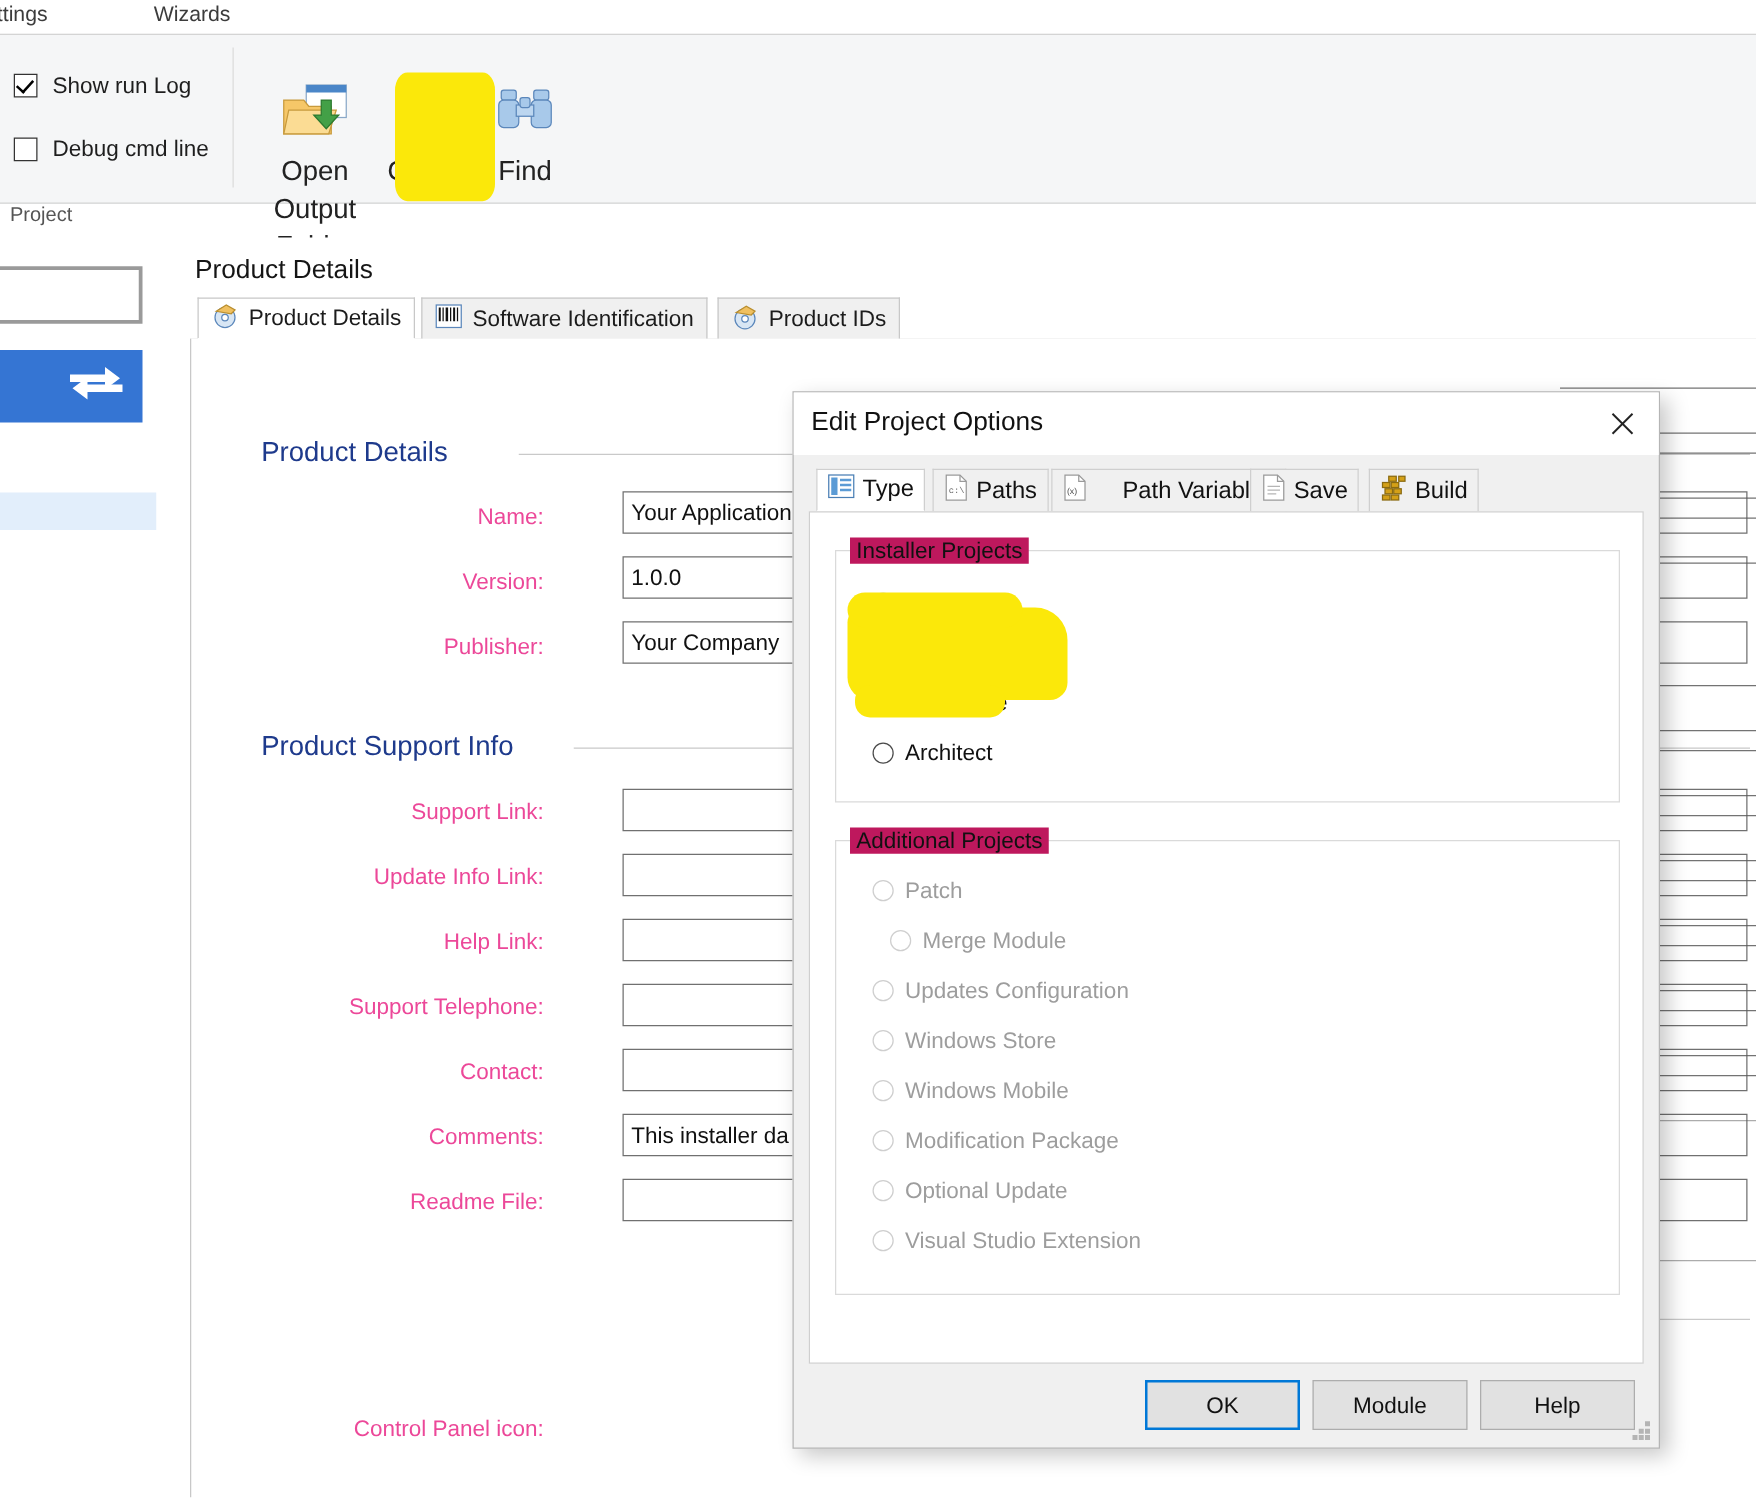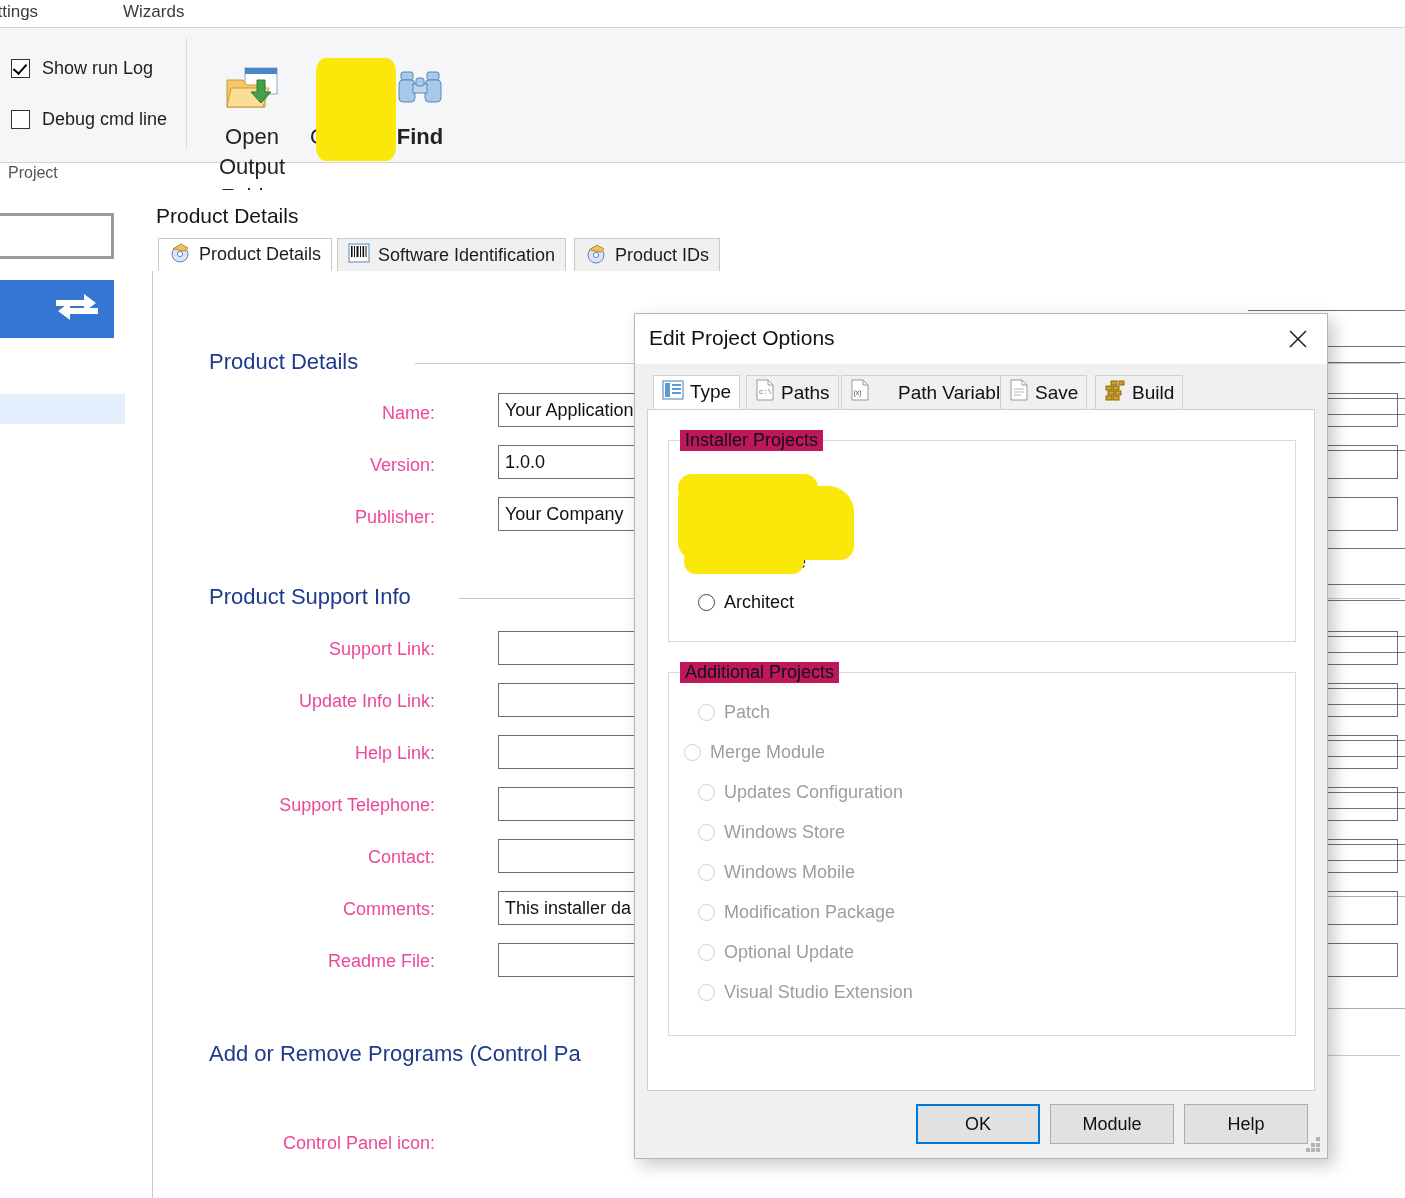--- a/index.html
+++ b/index.html
@@ -26,21 +26,21 @@
   .chk-show{left:11px;top:30px;}
   .chk-debug{left:11px;top:81px;}
   .chkbox{width:19px;height:19px;border:1px solid #333;background:#fff;position:relative;box-sizing:border-box;}
   .chkbox.on::after{content:"";position:absolute;left:4px;top:1px;width:6px;height:11px;
      border:solid #000;border-width:0 2px 2px 0;transform:rotate(42deg);}
   .chk-label{font-size:18px;color:#1e1e1e;white-space:nowrap;}
 
   .ribbon-btn{position:absolute;text-align:center;}
   .rb-open{left:196px;top:36px;width:112px;}
   .rb-options{left:310px;top:36px;width:76px;}
-  .rb-find{left:390px;top:36px;width:60px;font-weight:bold;}
+  .rb-find{left:390px;top:36px;width:60px;}
   .rb-ico{height:54px;display:flex;align-items:center;justify-content:center;}
   .rb-text{font-size:22px;color:#222;line-height:30px;margin-top:4px;white-space:nowrap;}
   .rb-text.wrap{white-space:normal;}
 
   .ribbon-grouplabel{position:absolute;left:8px;top:164px;font-size:16px;color:#555;}
 
   
   .leftpanel{position:absolute;left:0;top:190px;width:148px;height:1008px;background:#fff;}
   .lp-box{position:absolute;left:-8px;top:23px;width:122px;height:46px;border:3px solid #9a9a9a;background:#fff;box-sizing:border-box;}
   .lp-blue{position:absolute;left:-8px;top:90px;width:122px;height:58px;background:#3575d3;}
@@ -277,21 +277,20 @@
 
     <div class="flabel" style="left:60px;top:576px;width:222px;">Contact:</div>
     <div class="finput" style="left:345px;top:568px;width:900px;"></div>
 
     <div class="flabel" style="left:60px;top:628px;width:222px;">Comments:</div>
     <div class="finput" style="left:345px;top:620px;width:900px;">This installer da</div>
 
     <div class="flabel" style="left:60px;top:680px;width:222px;">Readme File:</div>
     <div class="finput" style="left:345px;top:672px;width:900px;"></div>
 
-    <div class="sect-head" style="left:56px;top:770px;">Add or Remove Programs (Control Pa</div>
     <div class="sect-rule" style="left:600px;top:784px;width:647px;"></div>
 
 
     <div class="flabel" style="left:60px;top:862px;width:222px;">Control Panel icon:</div>
 
   </div>
 
   <div class="bgline" style="left:1100px;top:120px;width:157px;"></div>
   <div class="bgline" style="left:1100px;top:156px;width:157px;"></div>
   <div class="bgline" style="left:1100px;top:172px;width:157px;"></div>
@@ -421,21 +420,21 @@
       <span class="rlabel">Architect</span>
     </div>
 
     <div class="grp" style="left:20px;top:262px;width:628px;height:364px;"></div>
     <div class="grp-legend" style="left:32px;top:252px;">Additional Projects</div>
 
     <div class="radio-row" style="left:50px;top:292px;">
       <span class="radio disabled"></span>
       <span class="rlabel dim">Patch</span>
     </div>
-    <div class="radio-row" style="left:36px;top:332px;">
+    <div class="radio-row" style="left:64px;top:332px;">
       <span class="radio disabled"></span>
       <span class="rlabel dim">Merge Module</span>
     </div>
     <div class="radio-row" style="left:50px;top:372px;">
       <span class="radio disabled"></span>
       <span class="rlabel dim">Updates Configuration</span>
     </div>
     <div class="radio-row" style="left:50px;top:412px;">
       <span class="radio disabled"></span>
       <span class="rlabel dim">Windows Store</span>

